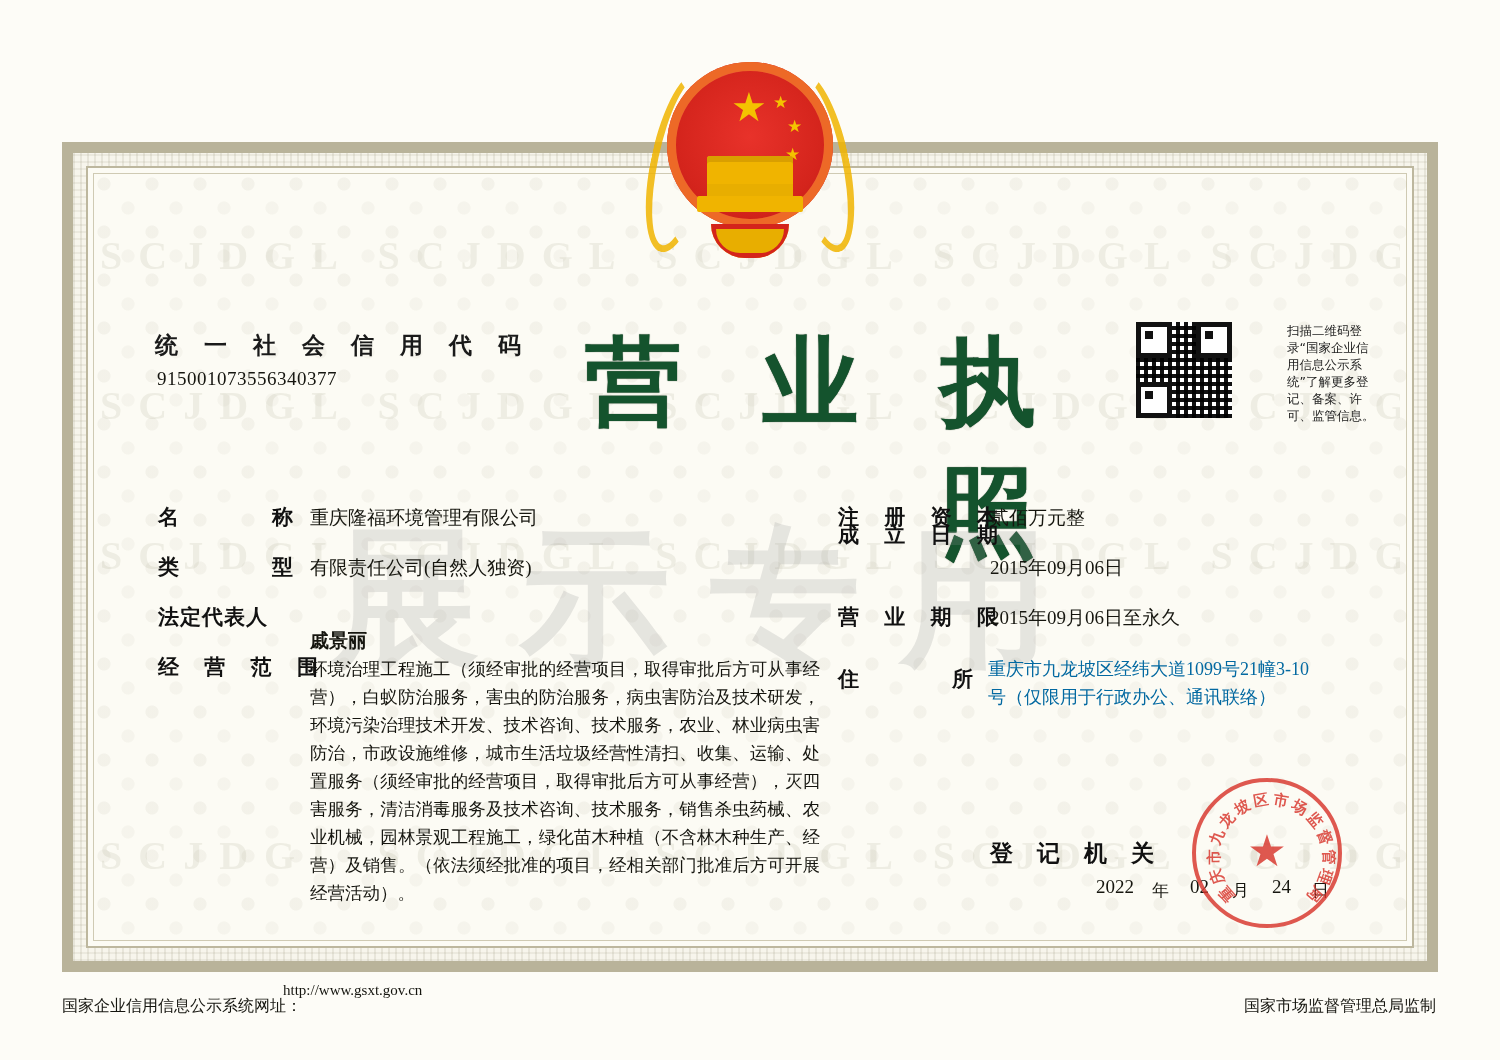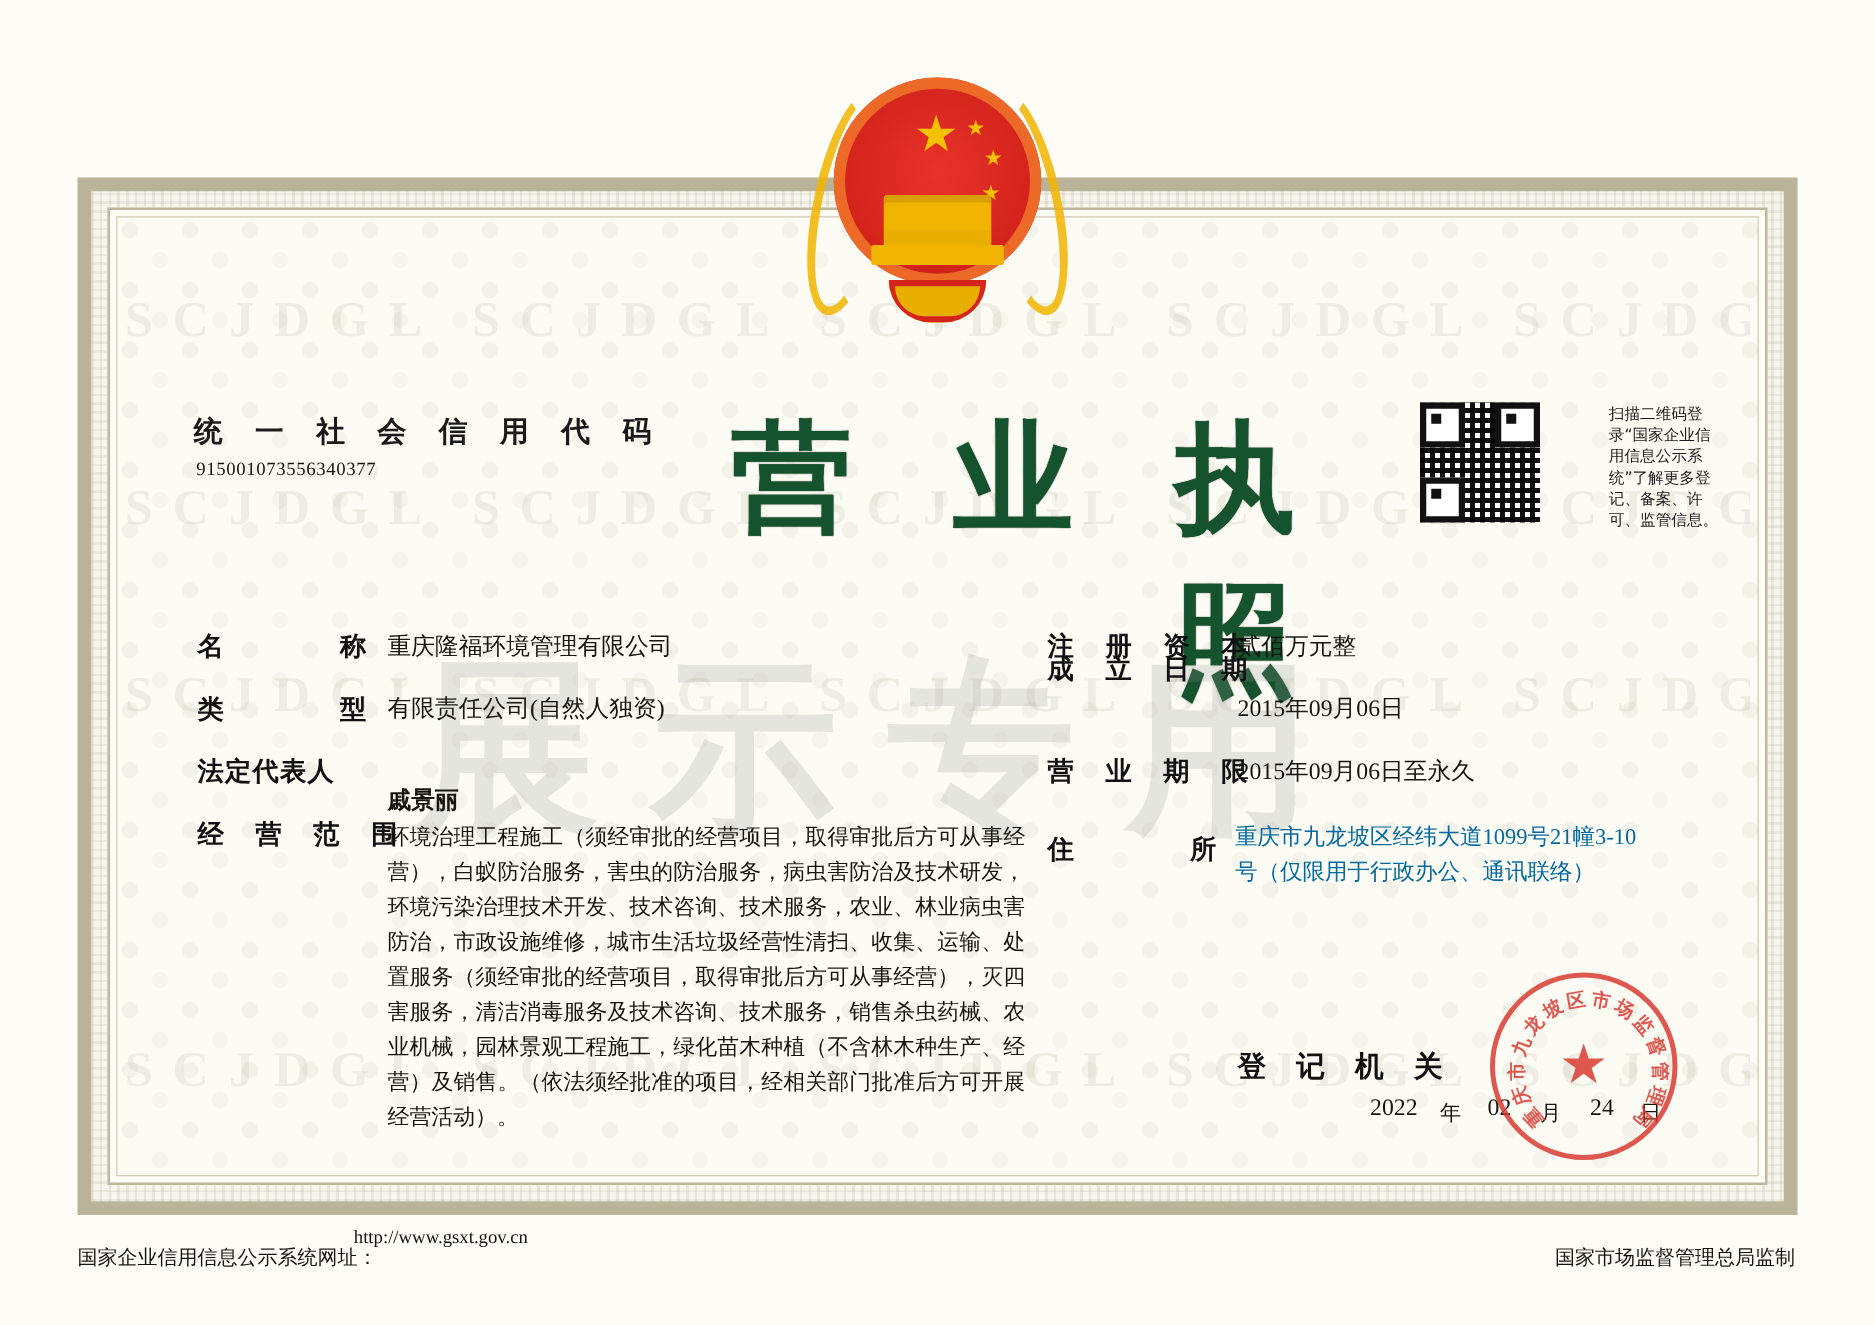--- a/index.html
+++ b/index.html
@@ -182,21 +182,21 @@
     font-size: 23px;
     font-weight: 700;
     letter-spacing: 9px;
     color: #1a1a1a;
     font-family: "DejaVu Sans", sans-serif;
   }
   .credit-code {
     position: absolute;
     left: 157px;
     top: 368px;
-    font-size: 15px;
+    font-size: 19px;
     color: #15150f;
     letter-spacing: 0.5px;
     font-family: "Liberation Serif", serif;
   }
 
   .main-title {
     position: absolute;
     left: 460px;
     top: 295px;
     width: 600px;

